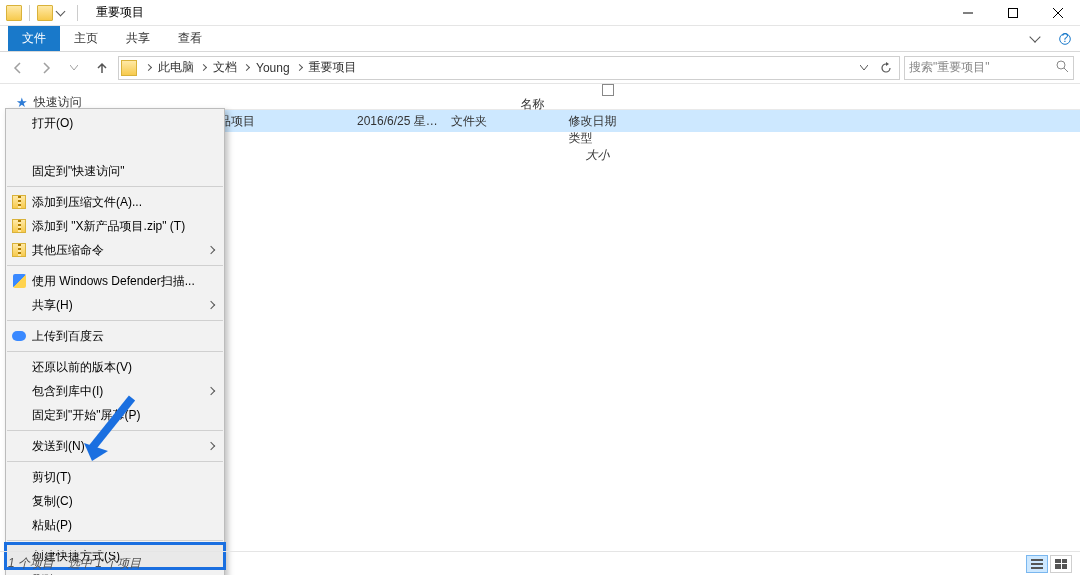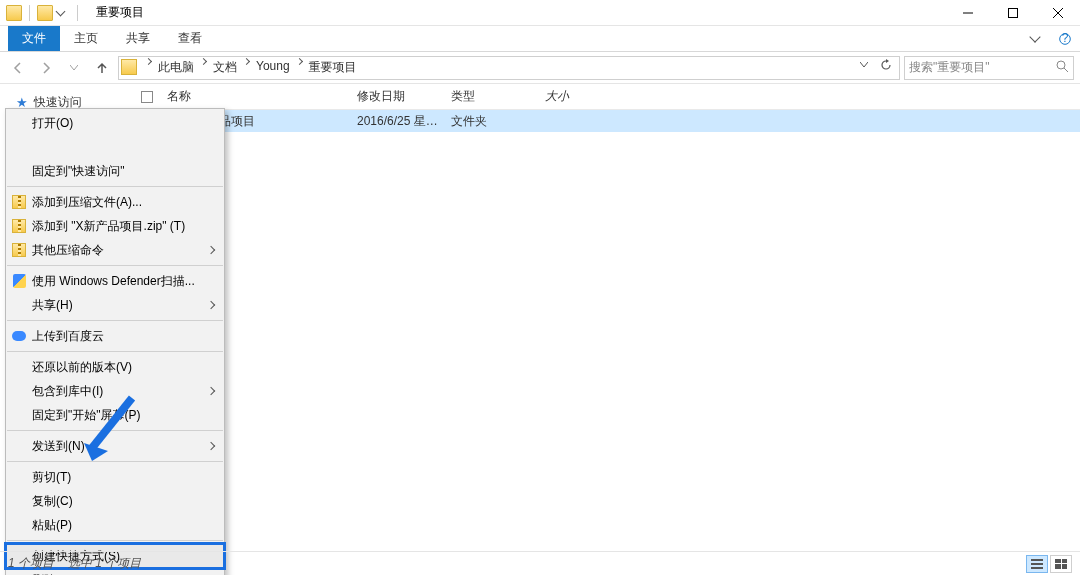--- a/index.html
+++ b/index.html
@@ -23,37 +23,37 @@
 .ribbon .tab.file { background: #1979ca; color: #fff; margin-left: 8px; }
 .ribbon .ribbon-toggle { margin-left: auto; width: 30px; display:flex; align-items:center; justify-content:center; }
 .ribbon .help { width: 30px; display:flex; align-items:center; justify-content:center; }
 .ribbon .chev { width:8px;height:8px;border-left:1px solid #555;border-bottom:1px solid #555;transform:rotate(-45deg);margin-bottom:3px; }
 
 
 .navbar { height: 32px; display: flex; align-items: center; padding: 3px 6px; gap: 4px; border-bottom: 1px solid #e5e5e5; }
 .nav-btn { width: 24px; height: 24px; display:flex; align-items:center; justify-content:center; color:#a0a0a0; }
 .nav-btn.active { color:#555; }
 .nav-arrow { width:12px;height:12px; }
-.addr { flex: 1; height: 24px; border: 1px solid #cfcfcf; display:flex; align-items:flex-start; padding: 2px 2px; }
+.addr { flex: 1; height: 24px; border: 1px solid #cfcfcf; display:flex; align-items:center; padding: 2px 2px; }
 .addr .seg { padding: 0 2px; color:#333; display:flex; align-items:center; }
 .addr .caret { width:5px;height:5px;border-top:1px solid #555;border-right:1px solid #555;transform:rotate(45deg); margin:0 5px; }
 .addr .folder-mini { width:16px;height:16px;background:linear-gradient(180deg,#ffe9a6,#f7ca4d);border:1px solid #d9b23a;margin-right:4px; }
 .addr .end { margin-left:auto; display:flex; }
 .addr .end div { width:22px; display:flex;align-items:center;justify-content:center; }
 .searchbox { width: 170px; height:24px; border:1px solid #cfcfcf; display:flex; align-items:center; padding:0 4px; color:#888; }
 .searchbox .mag { margin-left:auto; }
 
 
 .content { position: relative; height: calc(100% - 26px - 26px - 32px - 24px); display:flex; }
 .sidebar { width: 135px; padding-top: 6px; }
 .sidebar .qitem { display:flex; align-items:center; padding: 4px 0 4px 16px; color:#333; gap:6px; }
 .sidebar .star { color:#2e7cd6; font-size:13px; }
 
 .listarea { flex:1; }
-.list-header { height: 26px; display:flex; align-items:center; border-bottom: 1px solid #e9e9e9; color:#333; }
+.list-header { height: 26px; display:flex; align-items:center; border-bottom: 1px solid #e9e9e9; color:#333;flex-direction:column; }
 .list-header .hcol { padding-left: 8px; }
 .col-chk { width: 24px; display:flex; justify-content:center; }
 .col-name { width: 190px; }
 .col-date { width: 94px; }
 .col-type { width: 94px; }
 .col-size { width: 60px; font-style: italic; }
 .chk { width:12px;height:12px;border:1px solid #888;background:#fff; }
 
 .list-row { height: 22px; display:flex; align-items:center; background:#cde8ff; }
 .list-row .cell { padding-left: 8px; color:#333; white-space:nowrap; overflow:hidden; text-overflow:ellipsis; }

